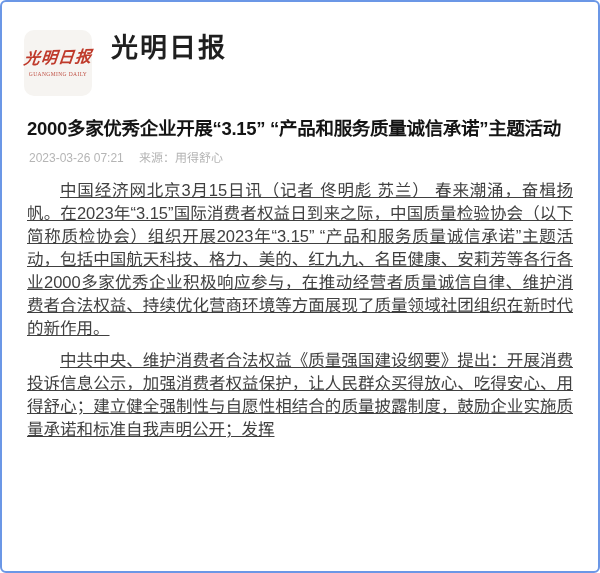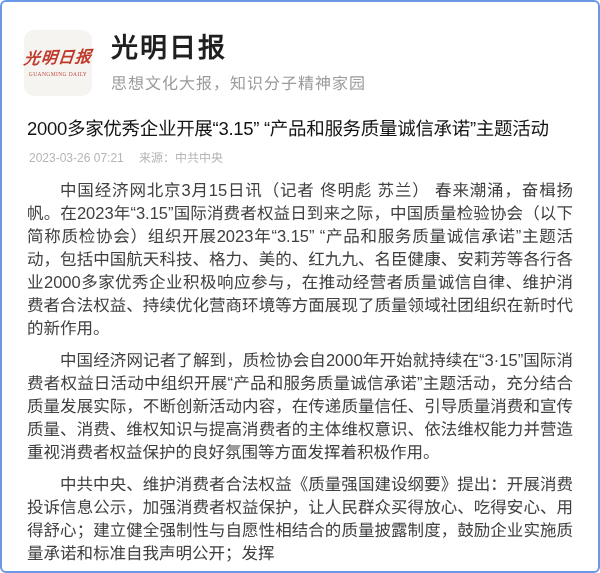--- a/index.html
+++ b/index.html
@@ -66,68 +66,67 @@
     margin-top: 6px;
     font-size: 16px;
     color: #9b9b9b;
     letter-spacing: 1px;
   }
 
   
   .article { padding: 10px 25px 0 25px; }
   .article-title {
     font-size: 18.5px;
-    font-weight: 400;
+    font-weight: 700;
     color: #141414;
     line-height: 26px;
     letter-spacing: -0.3px;
     margin-top: 10px;
     white-space: nowrap;
   }
   .article-meta {
     margin: 6px 0 14px 2px;
     font-size: 12px;
     color: #b5b5b5;
   }
   .article-meta .meta-source { margin-left: 12px; }
 
   .body-p {
     font-size: 16.5px;
     line-height: 23px;
     color: #404040;
     text-align: justify;
     text-indent: 2em;
     margin-bottom: 9px;
+    text-decoration: underline;
   }
 </style>
 </head>
 <body>
 
 <div class="page">
 
   <header class="masthead">
     <div class="logo">
       <div class="logo-calligraphy">光明日报</div>
       <div class="logo-subtext">GUANGMING DAILY</div>
     </div>
     <div class="masthead-text">
       <h1 class="site-title">光明日报</h1>
-      <p class="tagline">思想文化大报，知识分子精神家园</p>
     </div>
   </header>
 
   <main class="article">
     <h2 class="article-title">2000多家优秀企业开展“3.15” “产品和服务质量诚信承诺”主题活动</h2>
 
     <div class="article-meta">
       <span class="meta-date">2023-03-26 07:21</span>
-      <span class="meta-source">来源：中共中央</span>
+      <span class="meta-source">来源：用得舒心</span>
     </div>
 
     <p class="body-p">中国经济网北京3月15日讯（记者 佟明彪 苏兰） 春来潮涌，奋楫扬帆。在2023年“3.15”国际消费者权益日到来之际，中国质量检验协会（以下简称质检协会）组织开展2023年“3.15” “产品和服务质量诚信承诺”主题活动，包括中国航天科技、格力、美的、红九九、名臣健康、安莉芳等各行各业2000多家优秀企业积极响应参与，在推动经营者质量诚信自律、维护消费者合法权益、持续优化营商环境等方面展现了质量领域社团组织在新时代的新作用。</p>
 
-    <p class="body-p">中国经济网记者了解到，质检协会自2000年开始就持续在“3·15”国际消费者权益日活动中组织开展“产品和服务质量诚信承诺”主题活动，充分结合质量发展实际，不断创新活动内容，在传递质量信任、引导质量消费和宣传质量、消费、维权知识与提高消费者的主体维权意识、依法维权能力并营造重视消费者权益保护的良好氛围等方面发挥着积极作用。</p>
 
     <p class="body-p">中共中央、维护消费者合法权益《质量强国建设纲要》提出：开展消费投诉信息公示，加强消费者权益保护，让人民群众买得放心、吃得安心、用得舒心；建立健全强制性与自愿性相结合的质量披露制度，鼓励企业实施质量承诺和标准自我声明公开；发挥</p>
 
   </main>
 
 </div>
 
 </body></html>

